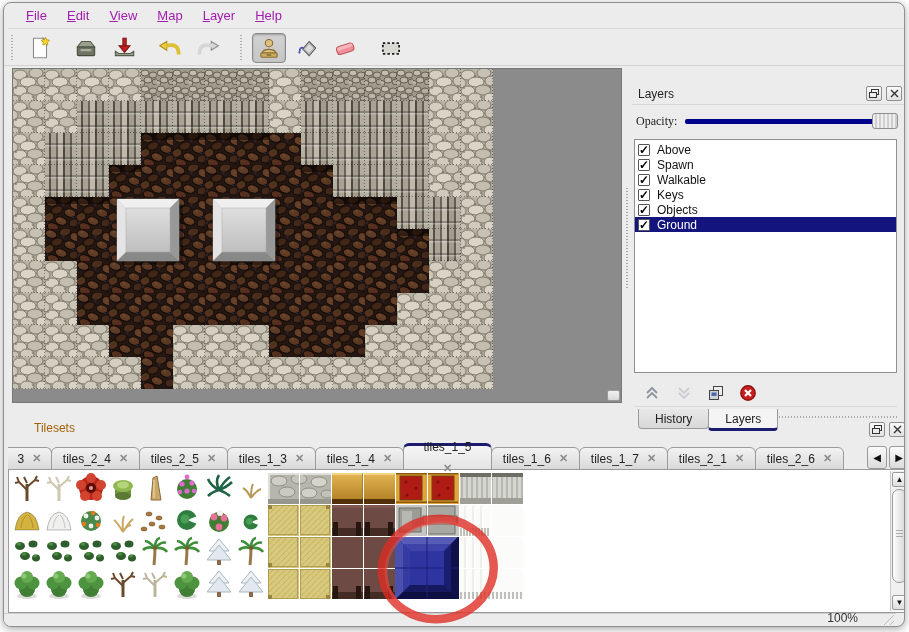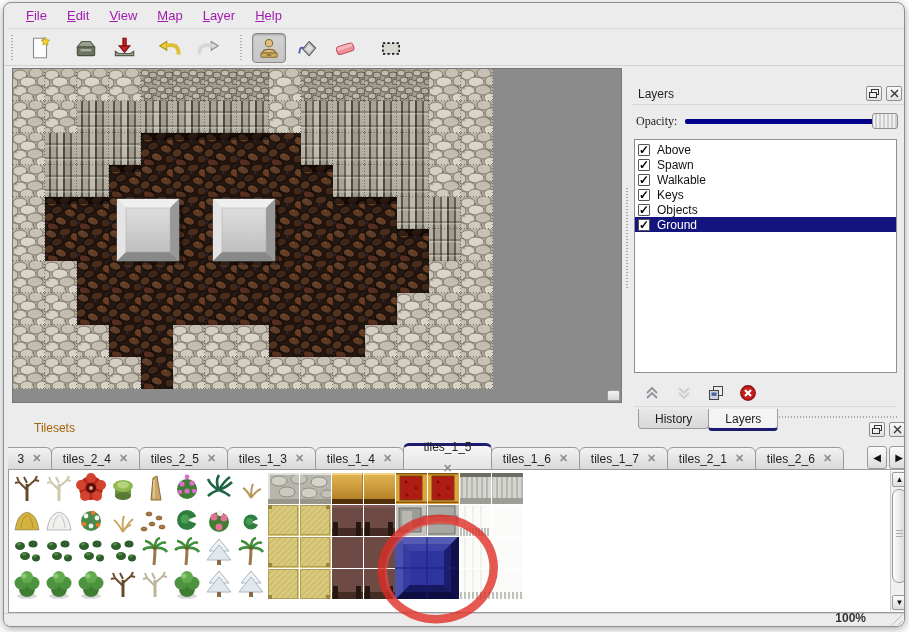--- a/index.html
+++ b/index.html
@@ -80,22 +80,22 @@
   .vscroll{position:absolute;right:1px;top:1px;bottom:1px;width:17px;background:#f0f0ee;border-left:1px solid #c9c9c9;}
   .sbtn{position:absolute;left:1px;width:15px;height:15px;border:1px solid #9a9a9a;border-radius:2px;
     background:linear-gradient(#fbfbfb,#dedede);font-size:8px;color:#111;display:flex;align-items:center;justify-content:center;}
   .sthumb{position:absolute;left:1px;top:18px;width:15px;height:94px;border:1px solid #9a9a9a;border-radius:7px;
     background:linear-gradient(90deg,#fdfdfd,#d6d6d6);}
   .sthumb:after{content:"";position:absolute;left:3px;right:3px;top:44%;height:7px;
     background-image:repeating-linear-gradient(to bottom,#adadad 0 1px,transparent 1px 3px);}
   .annotation{position:absolute;left:356px;top:36px;width:160px;height:160px;z-index:5;pointer-events:none;}
 
   
-  .statusbar{position:absolute;left:0;right:0;bottom:0;height:13px;background:#ececec;border-top:1px solid #cfcfcf;
-    font-size:12px;color:#333;font-weight:bold;}
+  .statusbar{position:absolute;left:0;right:8px;bottom:0;height:13px;background:#ececec;border-top:1px solid #cfcfcf;
+    font-size:12px;color:#333;}
   .zoom-label{position:absolute;right:38px;top:-3px;}
   .resize-grip{position:absolute;right:2px;bottom:1px;width:14px;height:12px;
     background:repeating-linear-gradient(135deg,transparent 0 3px,#bdbdbd 3px 4px);
     clip-path:polygon(100% 0,100% 100%,0 100%);}
 </style>
 </head>
 <body>
 
 <div class="window">
 

